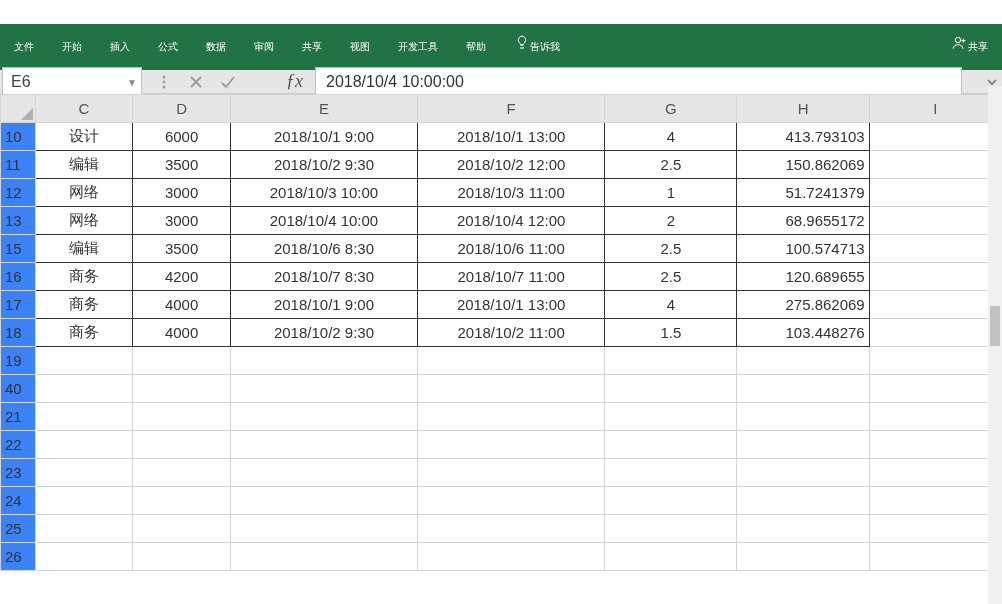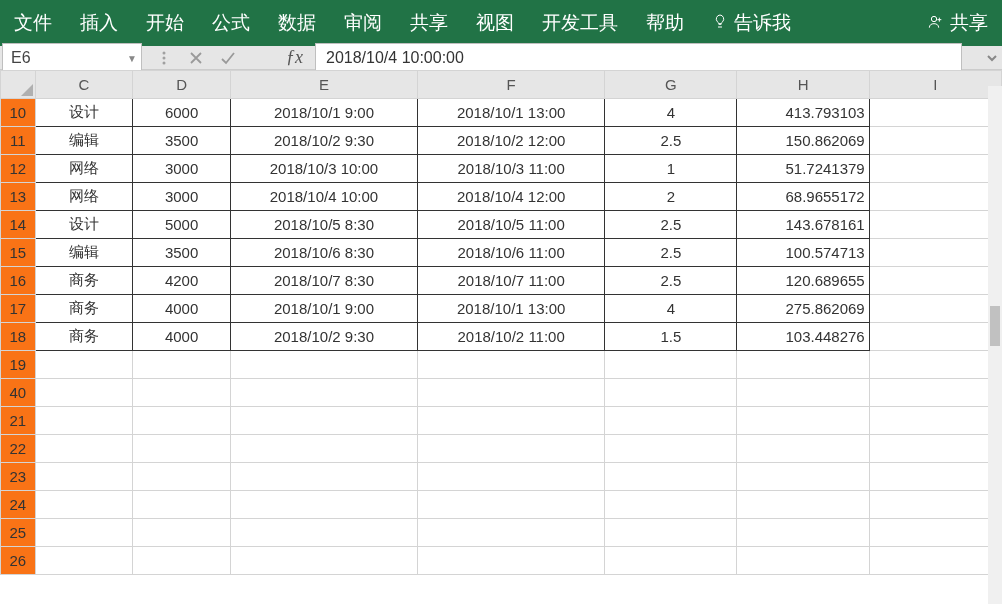--- a/index.html
+++ b/index.html
@@ -5,32 +5,33 @@
   * { box-sizing: border-box; margin: 0; padding: 0; font-family: "Microsoft YaHei", Arial, sans-serif; }
   body { background: #fff; width: 1002px; height: 604px; overflow: hidden; position: relative; }
 
   
   .ribbon {
     background: #217346;
     height: 46px;
     display: flex;
     align-items: center;
     color: #fff;
-    font-size: 19px;
+    font-size: 10px;
     padding: 0 0 0 0;
     white-space: nowrap;
+    margin-top: 24px;
   }
   .ribbon .tab {
     padding: 0 14px;
     height: 46px;
     line-height: 46px;
     cursor: pointer;
   }
   .ribbon .tab.active { font-weight: normal; }
-  .ribbon .tab.icon-holder { display: flex; align-items: center; gap: 6px; }
+  .ribbon .tab.icon-holder { display: flex; align-items: center; }
   .ribbon .spacer { flex: 1; }
   .ribbon svg { width: 16px; height: 16px; fill: none; stroke: #fff; stroke-width: 1.5; }
 
   
   .formula-bar {
     height: 24px;
     background: #e6e6e6;
     display: flex;
     align-items: center;
     border-bottom: 1px solid #ccc;
@@ -97,43 +98,43 @@
     text-align: center;
     color: #555;
   }
   .corner { background: #e6e6e6; position:relative;}
   .corner::after{
     content:"";
     position:absolute; right:2px; bottom:2px;
     border-style:solid; border-width:0 0 12px 12px;
     border-color: transparent transparent #b0b0b0 transparent;
   }
-  .rowhdr { text-align: center; background: #f97316; color:#555;}
+  .rowhdr { text-align: left; background: #3b82f6; color:#555;}
   td.c { text-align: center; }
   td.r { text-align: right; }
   td.data { border: 1px solid #333 !important; }
 
   
   .vscroll {
     position: absolute;
     right: 0; top: 86px; bottom: 0; width: 14px;
     background: #f0f0f0;
   }
   .vscroll .thumb {
     position: absolute; left:2px; right:2px; top: 220px; height: 40px;
     background: #c1c1c1;
   }
 </style>
 </head>
 <body>
 
 <div class="ribbon">
   <div class="tab">文件</div>
+  <div class="tab active">开始</div>
   <div class="tab">插入</div>
-  <div class="tab active">开始</div>
   <div class="tab">公式</div>
   <div class="tab">数据</div>
   <div class="tab">审阅</div>
   <div class="tab">共享</div>
   <div class="tab">视图</div>
   <div class="tab">开发工具</div>
   <div class="tab">帮助</div>
   <div class="tab icon-holder">
     <span>
       <svg viewBox="0 0 24 24">
@@ -247,30 +248,20 @@
           <td class="rowhdr">13</td>
           <td class="data c">网络</td>
           <td class="data c">3000</td>
           <td class="data c">2018/10/4 10:00</td>
           <td class="data c">2018/10/4 12:00</td>
           <td class="data c">2</td>
           <td class="data r">68.9655172</td>
           <td></td>
         </tr>
         <tr>
-          <td class="rowhdr">14</td>
-          <td class="data c">设计</td>
-          <td class="data c">5000</td>
-          <td class="data c">2018/10/5 8:30</td>
-          <td class="data c">2018/10/5 11:00</td>
-          <td class="data c">2.5</td>
-          <td class="data r">143.678161</td>
-          <td></td>
-        </tr>
-        <tr>
           <td class="rowhdr">15</td>
           <td class="data c">编辑</td>
           <td class="data c">3500</td>
           <td class="data c">2018/10/6 8:30</td>
           <td class="data c">2018/10/6 11:00</td>
           <td class="data c">2.5</td>
           <td class="data r">100.574713</td>
           <td></td>
         </tr>
         <tr>

